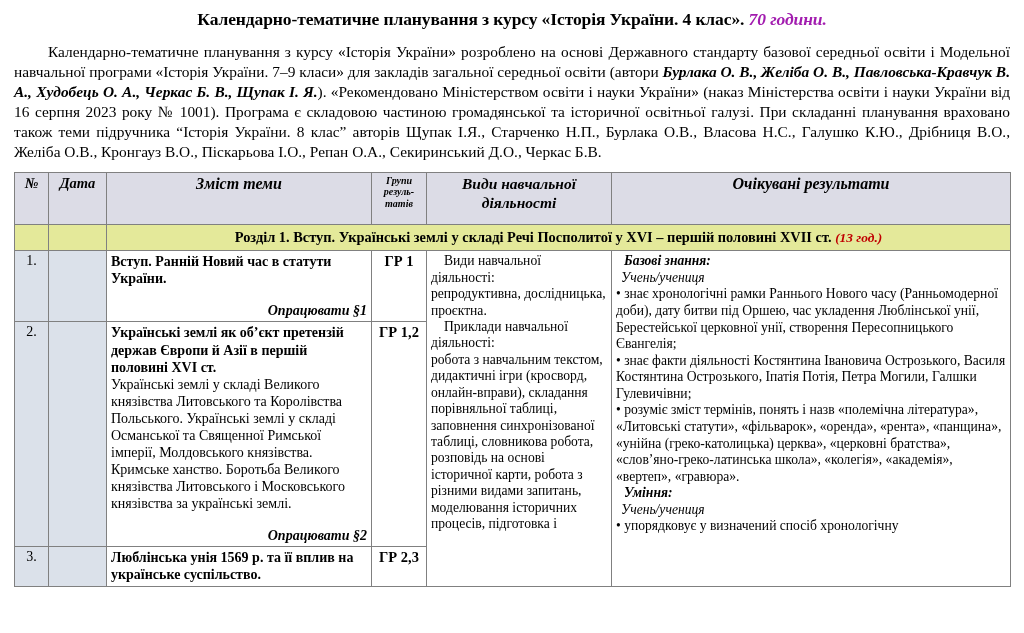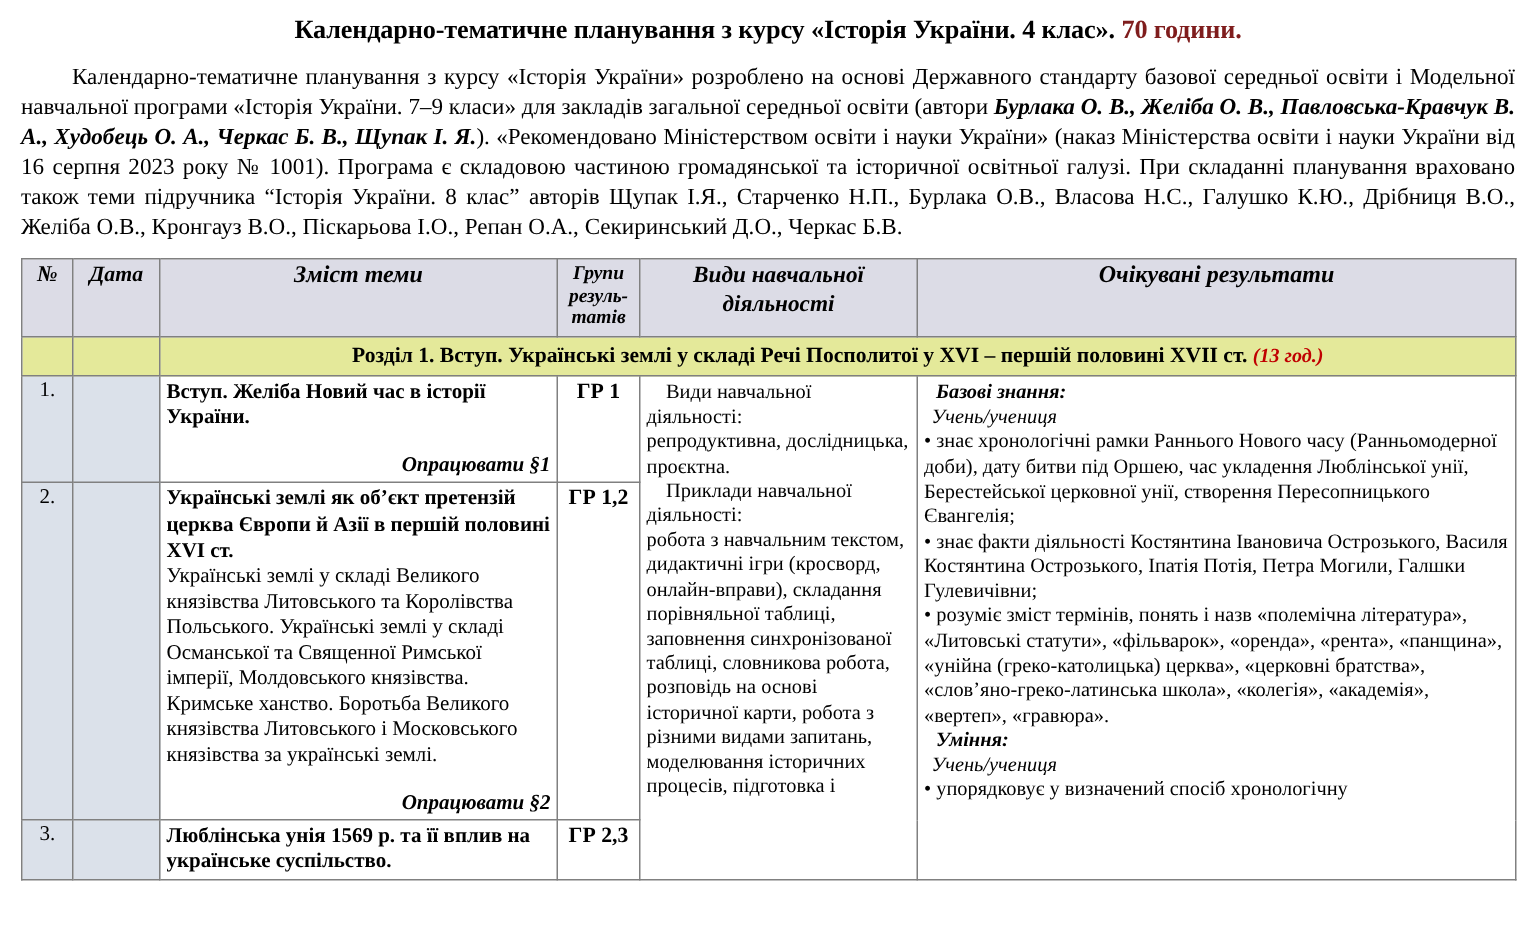--- a/index.html
+++ b/index.html
@@ -26,21 +26,22 @@
   
   .doc-title {
     text-align: center;
     font-size: 17.5px;
     font-weight: bold;
     line-height: 1.15;
     margin: 9px 0 0 0;
     letter-spacing: -0.1px;
   }
   .doc-title .hours {
-    color: #7f1d1d;
+    color: #a21caf;
+    font-style: italic;
     font-weight: bold;
   }
 
   
   .intro {
     margin: 13px 0 0 0;
     font-size: 15.4px;
     line-height: 1.30;
     text-align: justify;
     text-indent: 34px;
@@ -78,21 +79,21 @@
     background: #dcdce6;
     text-align: center;
     vertical-align: middle;
     font-weight: bold;
     font-style: italic;
     height: 52px;
   }
   th.h-num   { font-size: 15px; }
   th.h-date  { font-size: 14.5px; }
   th.h-topic { font-size: 16px; }
-  th.h-group { font-size: 13px; line-height: 1.12; }
+  th.h-group { font-size: 10px; line-height: 1.12; }
   th.h-act   { font-size: 15.5px; line-height: 1.18; }
   th.h-res   { font-size: 16px; }
 
   tr.section-row td {
     background: #e4e99a;
     text-align: center;
     vertical-align: middle;
     font-weight: bold;
     font-size: 14.4px;
     height: 24px;
@@ -176,21 +177,21 @@
       <tr class="section-row">
         <td class="fill-only"></td>
         <td class="fill-only"></td>
         <td colspan="4"><span>Розділ 1. Вступ. Українські землі у складі Речі Посполитої у XVI – першій половині XVII ст.</span> <span class="section-hours">(13 год.)</span></td>
       </tr>
 
       <tr>
         <td class="num">1.</td>
         <td class="date"></td>
         <td class="topic">
-          <span class="lead">Вступ. Желіба Новий час в історії України.</span>
+          <span class="lead">Вступ. Ранній Новий час в статути України.</span>
           <span class="assign">Опрацювати §1</span>
         </td>
         <td class="group">ГР 1</td>
 
         <td class="act" rowspan="3">
           <span class="ind">Види навчальної діяльності:</span>
           <span>репродуктивна, дослідницька, проєктна.</span>
           <span class="ind">Приклади навчальної діяльності:</span>
           <span>робота з навчальним текстом, дидактичні ігри (кросворд, онлайн-вправи), складання порівняльної таблиці, заповнення синхронізованої таблиці, словникова робота, розповідь на основі історичної карти, робота з різними видами запитань, моделювання історичних процесів, підготовка і</span>
         </td>
@@ -204,21 +205,21 @@
           <span class="h">Уміння:</span>
           <span class="who">Учень/учениця</span>
           <span class="bullet">• упорядковує у визначений спосіб хронологічну</span>
         </td>
       </tr>
 
       <tr>
         <td class="num">2.</td>
         <td class="date"></td>
         <td class="topic">
-          <span class="lead">Українські землі як об’єкт претензій церква Європи й Азії в першій половині XVI ст.</span>
+          <span class="lead">Українські землі як об’єкт претензій держав Європи й Азії в першій половині XVI ст.</span>
           <span class="body">Українські землі у складі Великого князівства Литовського та Королівства Польського. Українські землі у складі Османської та Священної Римської імперії, Молдовського князівства. Кримське ханство. Боротьба Великого князівства Литовського і Московського князівства за українські землі.</span>
           <span class="assign">Опрацювати §2</span>
         </td>
         <td class="group">ГР 1,2</td>
       </tr>
 
       <tr>
         <td class="num">3.</td>
         <td class="date"></td>
         <td class="topic">

